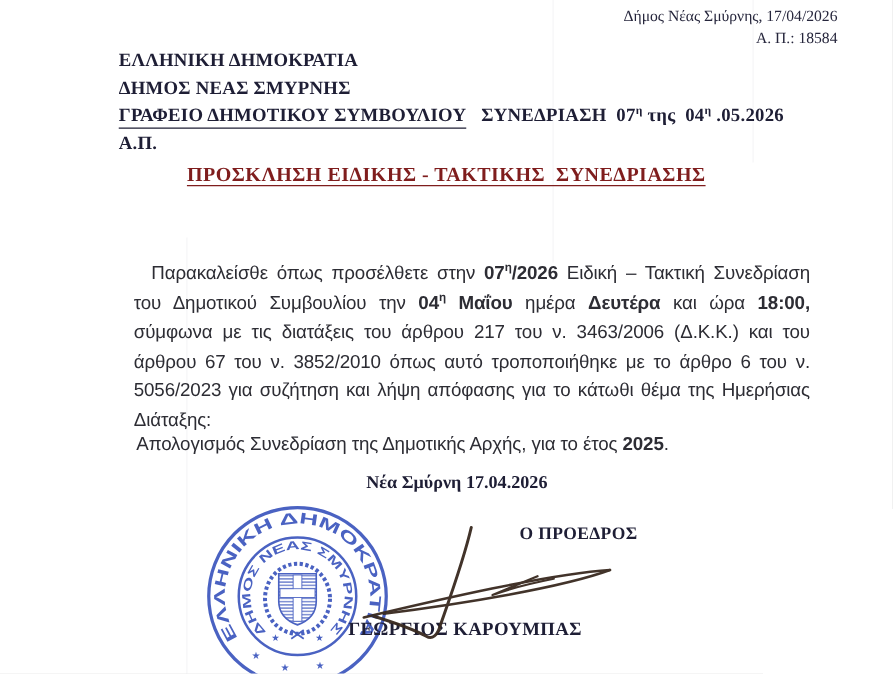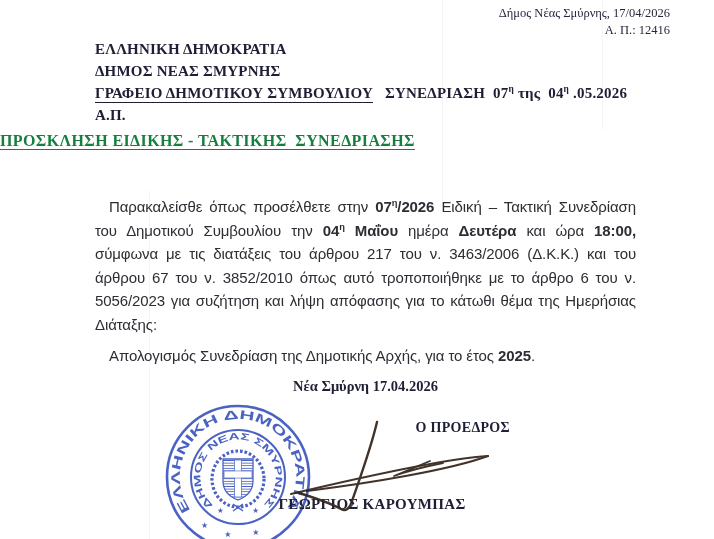--- a/index.html
+++ b/index.html
@@ -25,28 +25,28 @@
     left:95px; top:38px; font-weight:bold; font-size:15px;
     line-height:22px; color:#1e1e35; letter-spacing:0.2px;
   }
   .office-row { position:relative; white-space:nowrap; }
   .office { border-bottom:1.6px solid #1e1e35; padding-bottom:1px; }
   .session { position:absolute; left:290px; top:0; }
   sup { font-size:62%; vertical-align:super; line-height:0; }
 
   
   .doc-title {
-    left:0; top:132px; width:714px; 
-    font-weight:bold; font-size:16px; color:#15803d; letter-spacing:0.4px;
+    left:0; top:132px; width:714px; text-align:center;
+    font-weight:bold; font-size:16px; color:#7f1d1d; letter-spacing:0.4px;
     text-decoration:underline; text-underline-offset:3px;
   }
 
   
   .bodytext {
-    left:95px; top:195px; width:541px; margin:0;
+    left:95px; top:195px; width:541px; margin:12px;
     font-family:"Liberation Sans","DejaVu Sans",sans-serif;
     font-size:15px; line-height:23.6px; color:#2d2d34;
     text-align:justify; text-indent:14px; letter-spacing:-0.1px;
   }
   .topic {
     left:95px; top:347px; width:541px;
     font-family:"Liberation Sans","DejaVu Sans",sans-serif;
     font-size:15px; color:#2d2d34; text-indent:14px; letter-spacing:-0.1px;
   }
 
@@ -109,21 +109,21 @@
     <path d="M70,102 L80,109 M80,102 L70,109" stroke="currentColor" stroke-width="1.4" fill="none"></path>
 
     <path d="M60,57 h30 v22 c0,10 -7,16 -15,19 c-8,-3 -15,-9 -15,-19 z" fill="url(#hatch)" stroke="currentColor" stroke-width="1.3"></path>
     <rect x="71.5" y="58" width="7" height="37" fill="#ffffff" stroke="currentColor" stroke-width="0.7"></rect>
     <rect x="61" y="69" width="28" height="7" fill="#ffffff" stroke="currentColor" stroke-width="0.7"></rect>
     <rect x="72.2" y="69.7" width="5.6" height="5.6" fill="#ffffff"></rect>
   </svg>
 
   <div class="abs corner">
     <div>Δήμος Νέας Σμύρνης, 17/04/2026</div>
-    <div>Α. Π.: 12416</div>
+    <div>Α. Π.: 18584</div>
   </div>
 
   <div class="abs letterhead">
     <div>ΕΛΛΗΝΙΚΗ ΔΗΜΟΚΡΑΤΙΑ</div>
     <div>ΔΗΜΟΣ ΝΕΑΣ ΣΜΥΡΝΗΣ</div>
     <div class="office-row">
       <span class="office">ΓΡΑΦΕΙΟ ΔΗΜΟΤΙΚΟΥ ΣΥΜΒΟΥΛΙΟΥ</span>
       <span class="session pre"><span>ΣΥΝΕΔΡΙΑΣΗ  07</span><sup>η</sup><span> της  04</span><sup>η</sup><span> .05.2026</span></span>
     </div>
     <div>Α.Π.</div>

